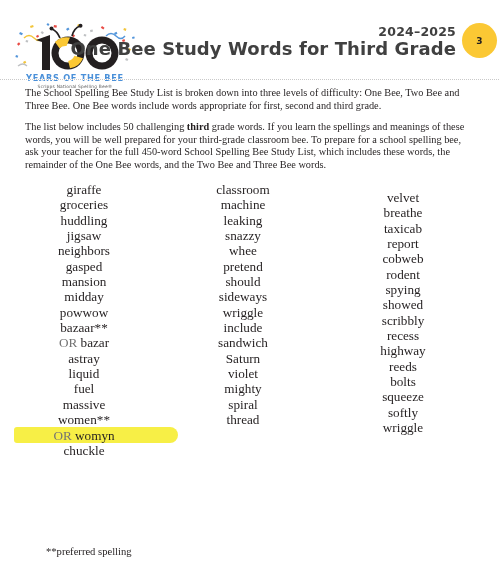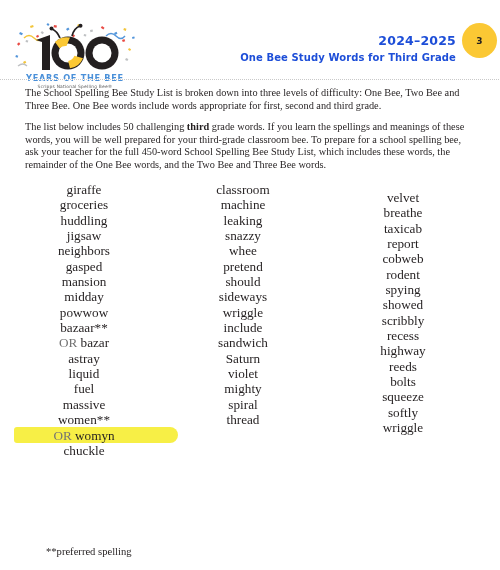--- a/index.html
+++ b/index.html
@@ -27,33 +27,33 @@
     left: 14px;
     top: 22px;
     width: 122px;
     height: 70px;
   }
   .logo svg { display: block; }
 
   .header-text {
     position: absolute;
     right: 44px;
-    top: 33px;
+    top: 24px;
     text-align: right;
     font-family: "DejaVu Sans", sans-serif;
-    color: #1d4ed8;
+    color: #404040;
   }
   .header-year {
     font-size: 12.5px;
     font-weight: bold;
     letter-spacing: 0.2px;
     line-height: 16px;
   }
   .header-title {
-    font-size: 10px;
+    font-size: 18px;
     font-weight: bold;
     letter-spacing: 0.1px;
     line-height: 17px;
     white-space: nowrap;
   }
 
   .page-badge {
     position: absolute;
     right: 3px;
     top: 23px;

